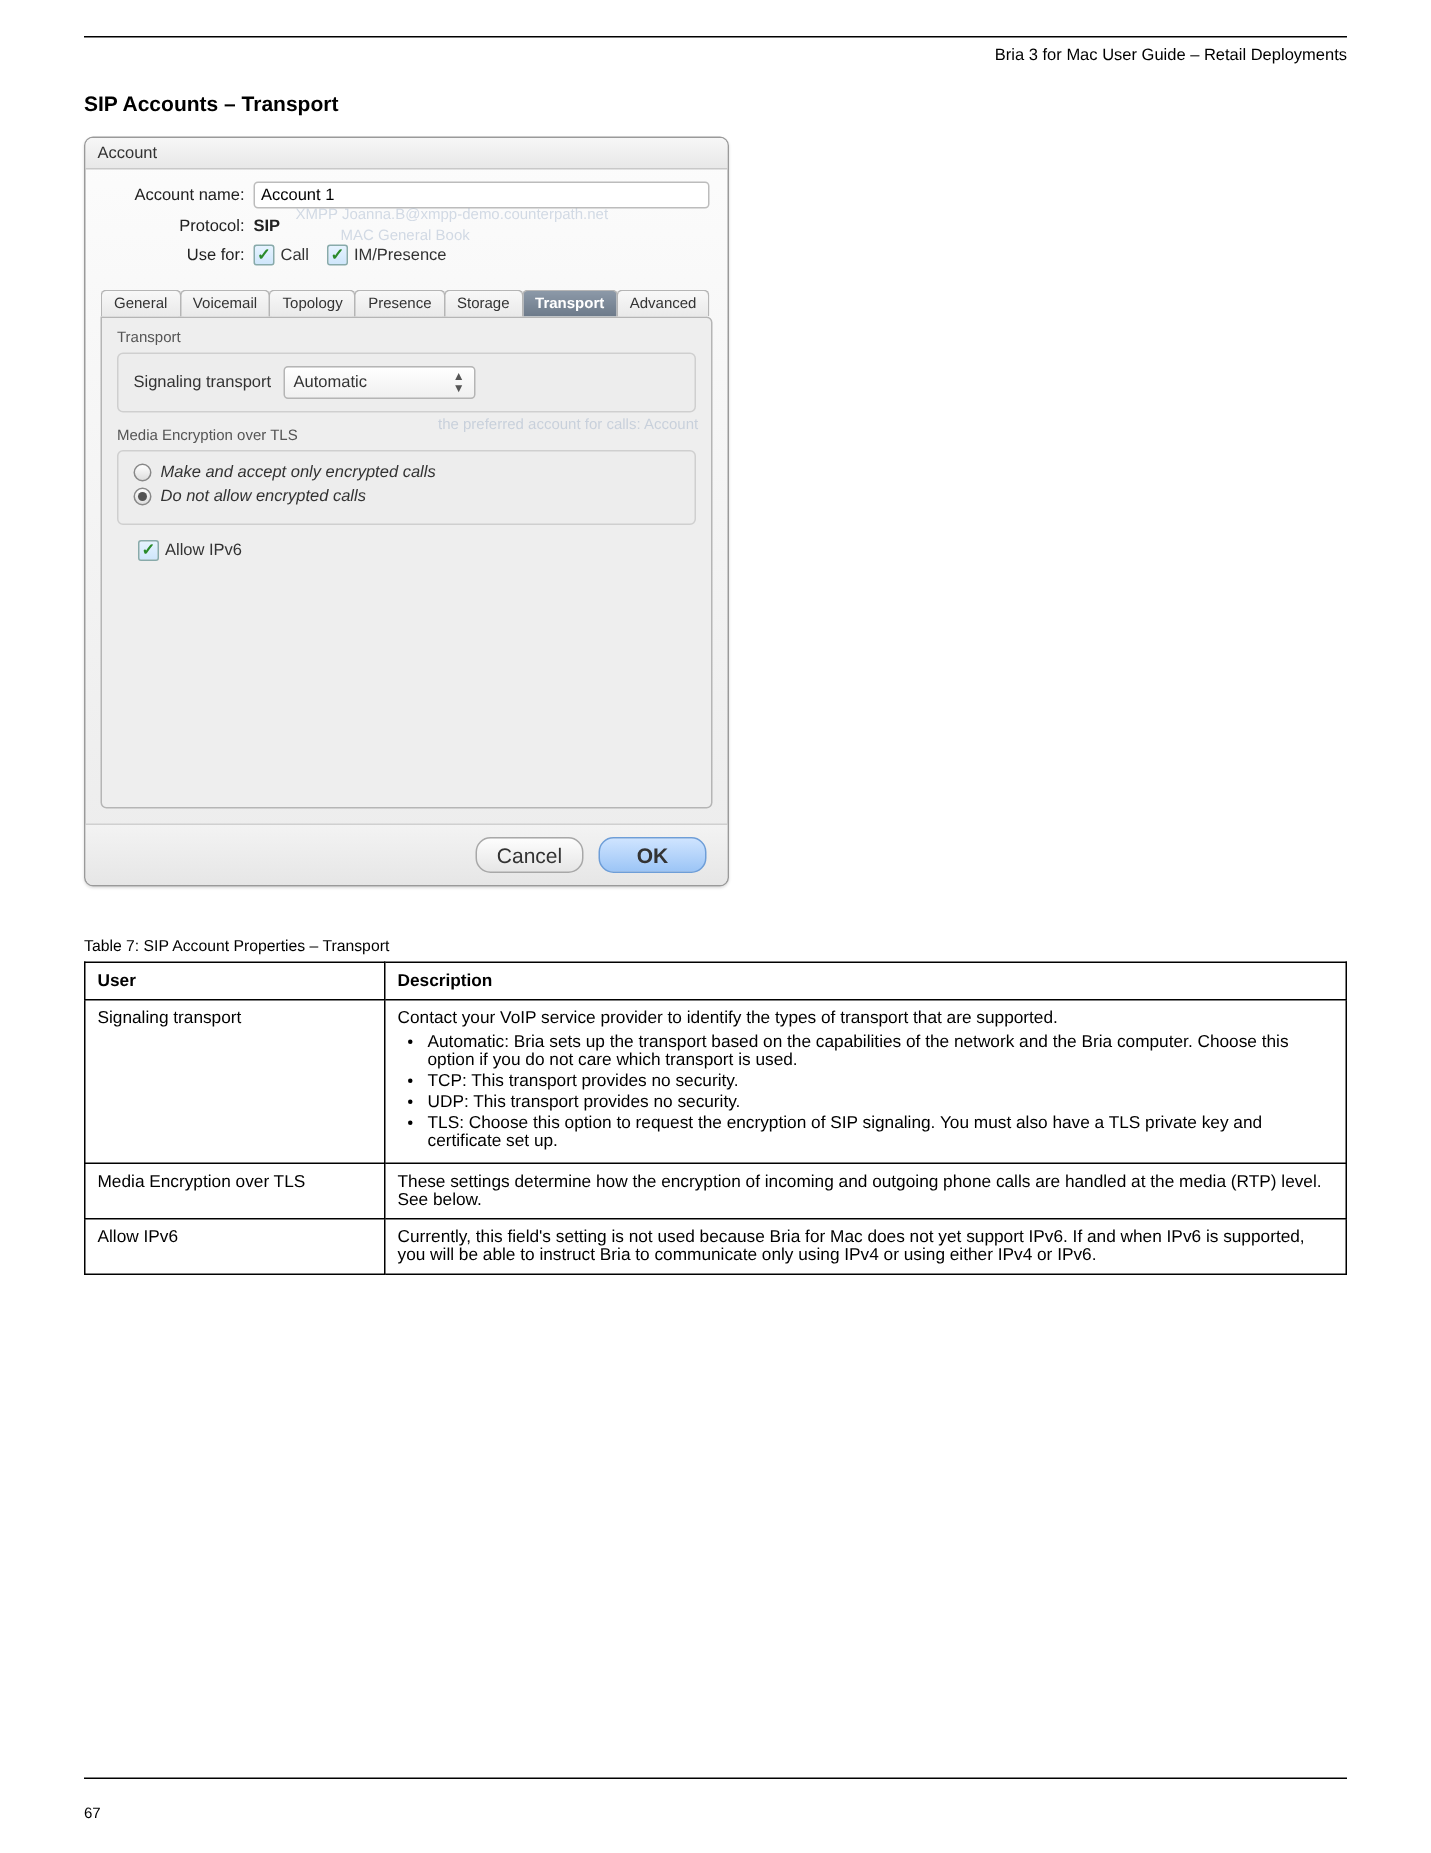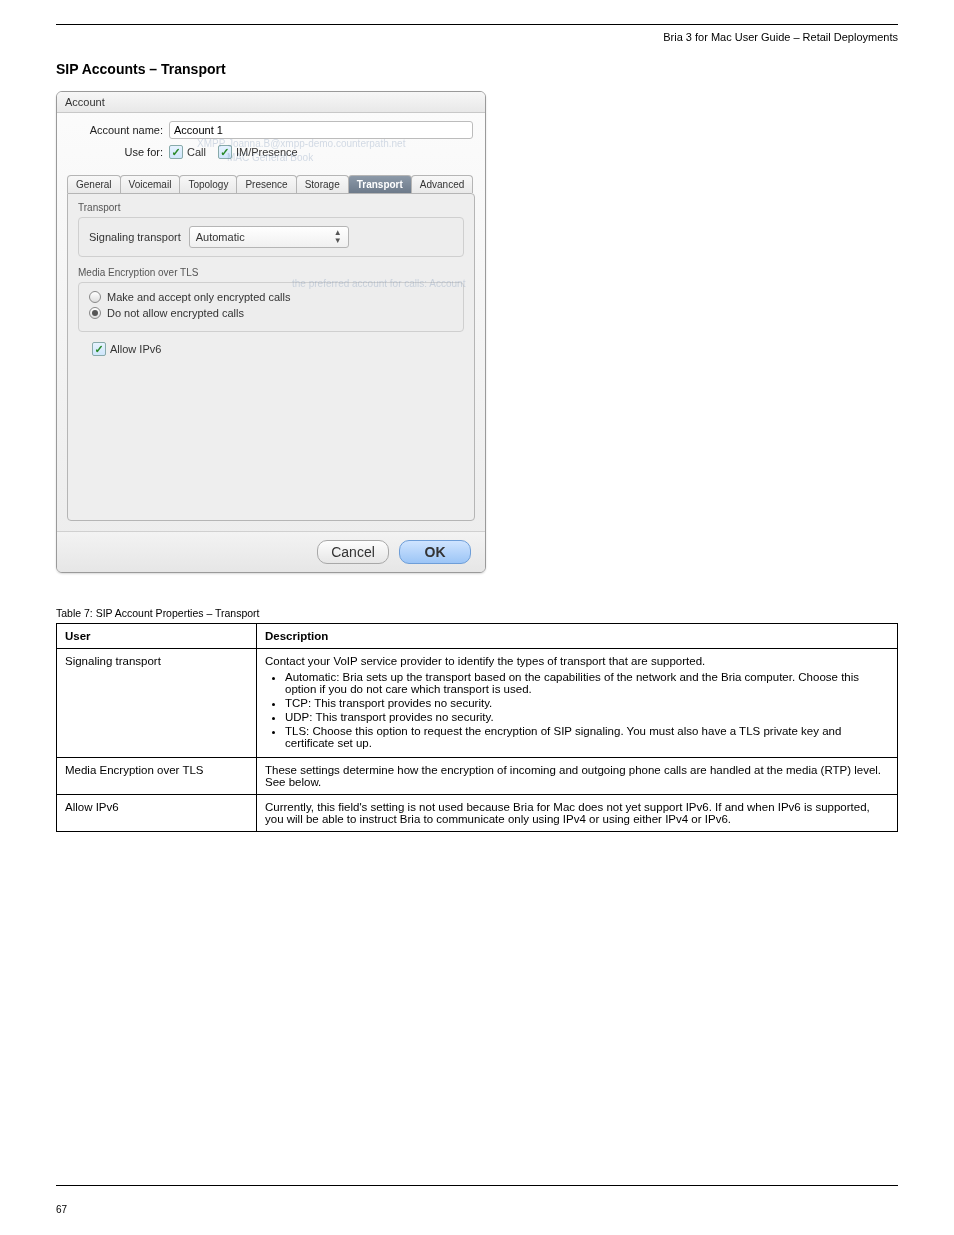--- a/index.html
+++ b/index.html
@@ -22,23 +22,23 @@
   .chk::before { content: "✓"; font-weight: bold; }
   .chk-label { margin-right: 12px; }
   .tab-bar { display: flex; margin: 4px 10px 0 10px; font-size: 10px; }
   .tab { padding: 3px 8px; border: 1px solid #b5b5b5; border-bottom: none; background: linear-gradient(#f8f8f8,#e9e9e9); border-top-left-radius: 4px; border-top-right-radius: 4px; margin-right: -1px; color:#333; text-align:center; cursor:pointer; }
   .tab.active { background: linear-gradient(#8c99a8,#6d7a8a); color: #fff; font-weight: bold; }
   .tab-pane { border: 1px solid #b5b5b5; margin: 0 10px 10px 10px; border-radius: 0 4px 4px 4px; background: #eee; padding: 8px 10px 24px 10px; }
   .group-label { font-size: 10px; color: #555; margin-bottom: 4px; }
   .group-box { border: 1px solid #cfcfcf; border-radius: 4px; padding: 8px 10px; margin-bottom: 10px; background: #ededed; }
   .sel-row { display: flex; align-items: center; font-size: 11px; }
   .sel-label { margin-right: 8px; }
-  .mac-select { display: flex; align-items: center; justify-content: space-between; border: 1px solid #b5b5b5; border-radius: 3px; background: linear-gradient(#fff,#f0f0f0); padding: 2px 6px; width: 160px; font-size: 11px; cursor:pointer; }
+  .mac-select { display: flex; align-items: center; justify-content: space-between; border: 1px solid #b5b5b5; border-radius: 3px; background: linear-gradient(#fff,#f0f0f0); padding: 2px 6px; width: 128px; font-size: 11px; cursor:pointer; }
   .sel-arrows { font-size: 8px; line-height: 8px; color:#555; display:flex; flex-direction:column; align-items:center; }
-  .radio-row { display: flex; align-items: center; font-size: 11px; margin-bottom: 4px; }
+  .radio-row { display: flex; align-items: center; font-size: 11px; margin-bottom: 4px; font-style: italic; }
   .radio { width: 12px; height: 12px; border: 1px solid #888; border-radius: 50%; background: linear-gradient(#fff,#ddd); margin-right: 6px; display:inline-flex; align-items:center; justify-content:center; }
   .radio.sel::after { content:""; width:6px; height:6px; border-radius:50%; background:#555; }
   .ipv6-row { display:flex; align-items:center; font-size:11px; margin: 6px 10px 0 14px; }
   .btn-row { display:flex; justify-content:flex-end; gap:10px; padding: 8px 14px; border-top: 1px solid #d0d0d0; background: linear-gradient(#f3f3f3,#e6e6e6); }
   .mac-btn { min-width: 72px; text-align:center; padding: 3px 12px; border: 1px solid #a8a8a8; border-radius: 10px; background: linear-gradient(#fdfdfd,#e6e6e6); font-size: 14px; cursor:pointer; }
   .mac-btn.primary { background: linear-gradient(#cfe4ff,#9cc5f6); border-color:#6e9ed8; font-weight:bold; }
   .tbl-title { font-size: 10.5px; margin-bottom: 4px; }
   table.doc { border-collapse: collapse; width: 100%; font-size: 11.5px; }
   table.doc th, table.doc td { border: 1px solid #000; padding: 6px 8px; vertical-align: top; text-align: left; }
   table.doc th { font-weight: bold; background: #fff; }
@@ -61,20 +61,24 @@
     <div class="bg-ghost">
       <span class="ghost-line" style="top:46px; left:140px;">XMPP Joanna.B@xmpp-demo.counterpath.net</span>
       <span class="ghost-line" style="top:60px; left:170px;">MAC General Book</span>
       <span class="ghost-line" style="top:186px; left:235px;">the preferred account for calls: Account</span>
     </div>
     <div class="win-title">Account</div>
     <div class="form-area">
       <div class="form-row">
         <div class="form-label">Account name:</div>
         <input class="text-input" value="Account 1" style="">
+      </div>
+      <div class="form-row">
+        <div class="form-label">Protocol:</div>
+        <div class="static-val">SIP</div>
       </div>
       <div class="form-row">
         <div class="form-label">Use for:</div>
         <span class="chk"></span>
         <span class="chk-label">Call</span>
         <span class="chk"></span>
         <span class="chk-label">IM/Presence</span>
       </div>
     </div>
 

